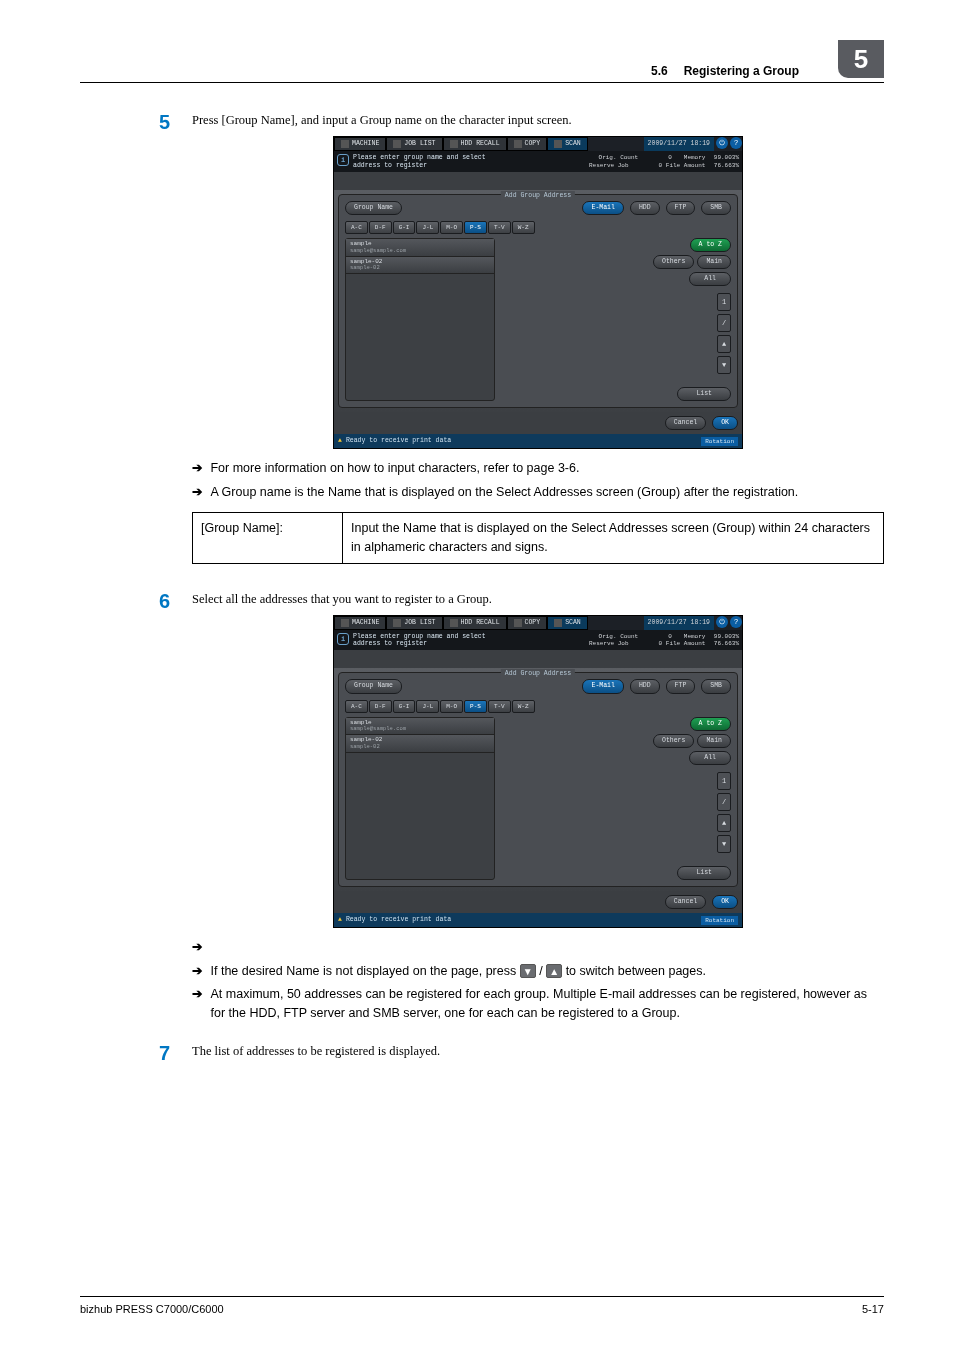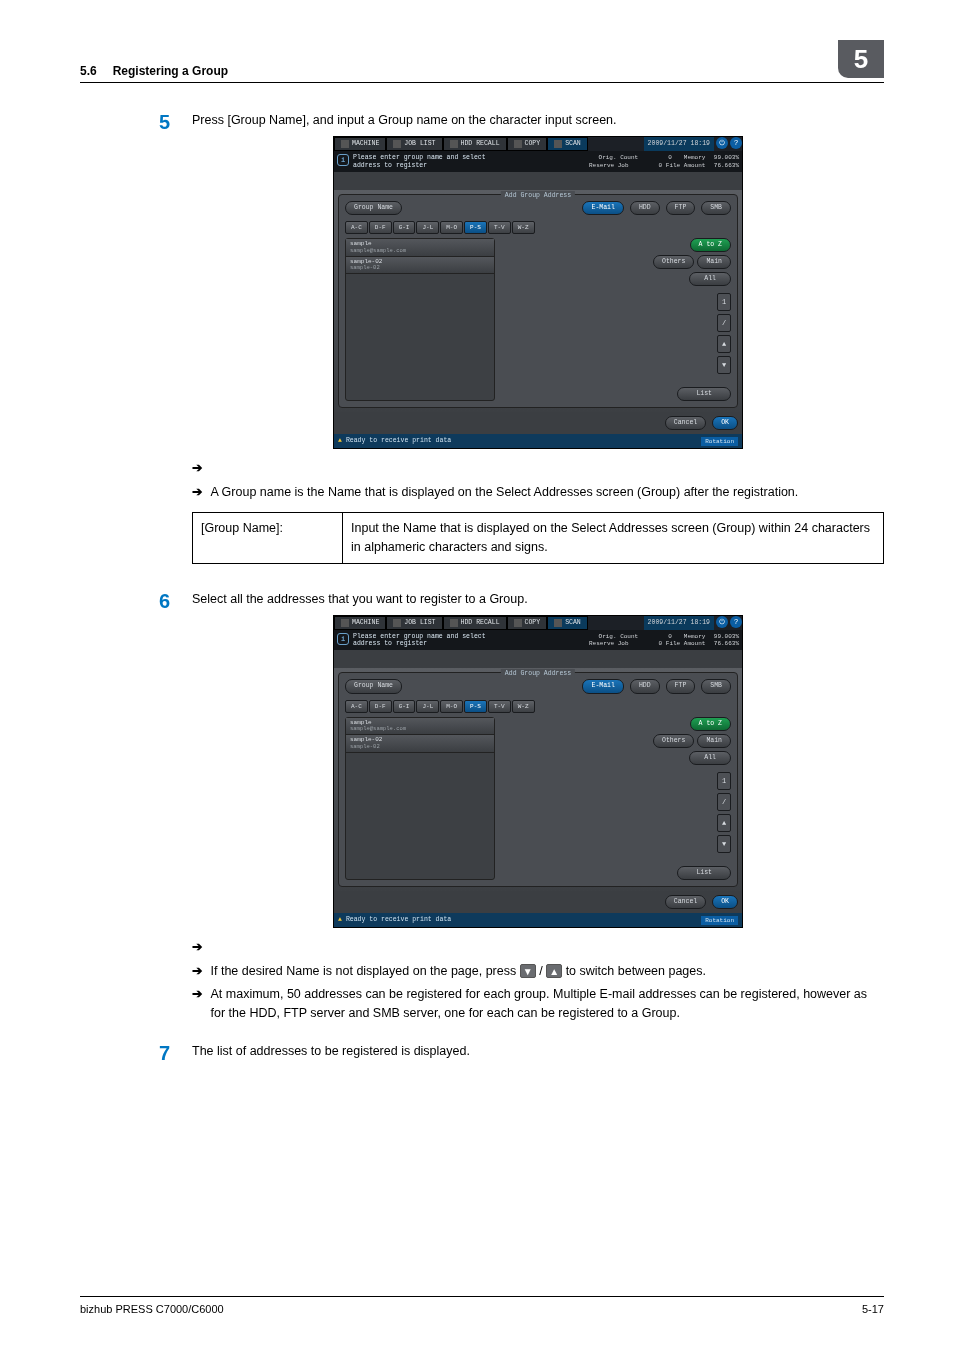--- a/index.html
+++ b/index.html
@@ -1,26 +1,26 @@
 <!DOCTYPE html>
 <html><head>
 <meta charset="utf-8">
 <style>
   * { box-sizing: border-box; margin: 0; padding: 0; }
   html, body { width: 954px; background: #fff; font-family: Arial, Helvetica, sans-serif; color: #000; }
   .page { width: 954px; min-height: 1351px; position: relative; padding: 40px 70px 40px 80px; }
 
-  .hdr-row { display: flex; align-items: flex-end; justify-content: space-between; border-bottom: 1px solid #000; padding-bottom: 4px; margin-bottom: 28px; }
+  .hdr-row { display: flex; align-items: flex-end; justify-content: flex-end; border-bottom: 1px solid #000; padding-bottom: 4px; margin-bottom: 28px; gap: 39px; }
   .hdr-left { font-size: 12px; font-weight: bold; display: flex; gap: 16px; }
   .hdr-right { width: 46px; height: 38px; background: #595b60; color: #fff; font-size: 26px; font-weight: bold; display: flex; align-items: center; justify-content: center; border-radius: 0 0 0 10px; }
 
   .step { display: flex; gap: 22px; margin-bottom: 8px; }
   .step-num { width: 90px; text-align: right; font-size: 20px; font-weight: bold; color: #0077c3; flex-shrink: 0; }
   .step-body { flex: 1; font-size: 12.5px; line-height: 1.55; }
-  .step-body p { margin-bottom: 6px; }
+  .step-body p { margin-bottom: 6px; font-family: Liberation Serif, serif; }
 
   .arrow-list { margin: 6px 0 10px 0; }
   .arrow-list .li { display: flex; gap: 8px; margin-bottom: 4px; font-size: 12.5px; line-height: 1.55; }
   .arrow-list .arr { font-weight: bold; flex-shrink: 0; }
   .ic { display: inline-flex; width: 16px; height: 14px; background: #6a6c70; color: #fff; align-items: center; justify-content: center; font-size: 10px; border: 1px solid #555; border-radius: 2px; }
 
   table.ptable { border-collapse: collapse; width: 100%; margin: 10px 0 18px 0; font-size: 12.5px; }
   table.ptable td { border: 1px solid #000; padding: 6px 8px; vertical-align: top; line-height: 1.5; margin-left: 47px; }
   table.ptable td:first-child { width: 150px; }
 
@@ -190,20 +190,21 @@
         <div class="statbar">
           <span class="tri">▲</span>
           <span>Ready to receive print data</span>
           <span class="rot">Rotation</span>
         </div>
       </div>
 
       <div class="arrow-list">
         <div class="li">
             <span class="arr">➔</span>
+            <span>For more information on how to input characters, refer to page 3-6.</span>
           </div>
         <div class="li">
             <span class="arr">➔</span>
             <span>A Group name is the Name that is displayed on the Select Addresses screen (Group) after the registration.</span>
           </div>
       </div>
 
       <table class="ptable">
         <tbody>
             <tr>

